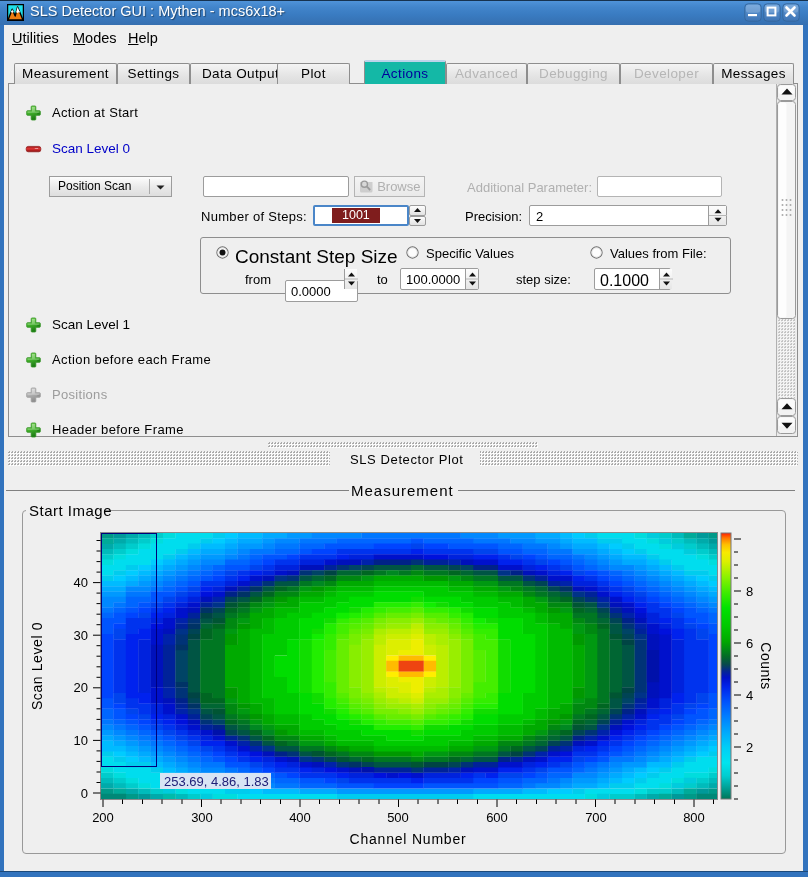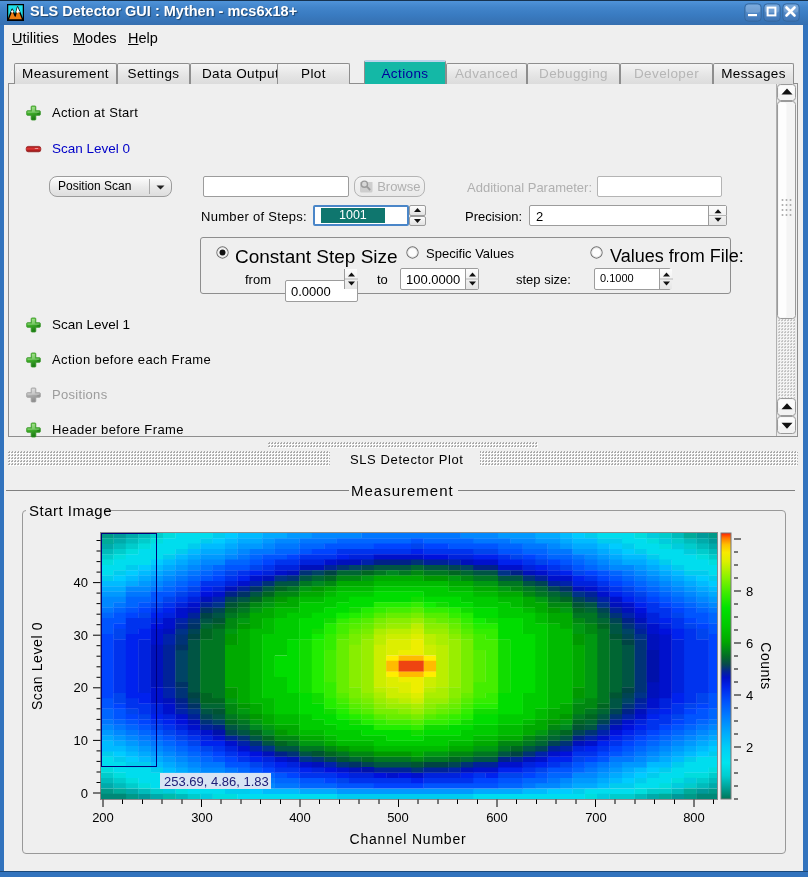--- a/index.html
+++ b/index.html
@@ -1,37 +1,37 @@
 <!DOCTYPE html>
 <html><head><meta charset="utf-8">
 <style>
 *{margin:0;padding:0;box-sizing:border-box}
 html,body{width:808px;height:877px;overflow:hidden}
 body{font-family:"Liberation Sans",sans-serif;font-size:13px;color:#000;background:#efefef;position:relative}
 .abs{position:absolute}
 .tab{position:absolute;top:63px;height:21px;border:1px solid #8e8e8e;border-bottom:none;border-radius:2px 2px 0 0;background:linear-gradient(#f4f4f4,#e4e4e4 60%,#dcdcdc);text-align:center;line-height:19px;font-size:13.5px;letter-spacing:0.4px}
 .field{position:absolute;background:#fff;border:1px solid #9c9c9c;border-radius:2px}
-.gbtn{position:absolute;border:1px solid #9c9c9c;border-radius:8px;background:linear-gradient(#fdfdfd,#e9e9e9 55%,#dedede);text-align:center}
+.gbtn{position:absolute;border:1px solid #9c9c9c;border-radius:0;background:linear-gradient(#fdfdfd,#e9e9e9 55%,#dedede);text-align:center}
 .lbl{position:absolute;white-space:nowrap}
 .dots{background-image:radial-gradient(circle at 1.2px 1.2px,#ababab 30%,transparent 36%),radial-gradient(circle at 1.2px 1.2px,#ffffff 30%,transparent 36%);background-size:3px 3px,3px 3px;background-position:0 0,1px 1px}
 </style></head>
 <body>
 <div class="abs" style="left:0;top:0;width:808px;height:25px;background:linear-gradient(#4f93d9,#4285cb 25%,#3a7cc2 55%,#356fb0);border-top:1px solid #16324f"></div>
 <div class="abs" style="left:0;top:25px;width:4px;height:852px;background:#3273bd"></div>
 <div class="abs" style="left:803px;top:25px;width:5px;height:852px;background:#3273bd"></div>
 <div class="abs" style="left:0;top:871px;width:808px;height:6px;background:#3273bd;border-top:1px solid #1c4a7a"></div>
 <svg style="position:absolute;left:7px;top:4px" width="17" height="17" viewBox="0 0 17 17">
 <rect x="0.5" y="0.5" width="16" height="16" fill="#20e0e8" stroke="#000" stroke-width="1.5"></rect>
 <path d="M1 16 L5.2 5.2 L8.2 12 L10.6 3 L16 16 z" fill="#ef7d11" stroke="#000" stroke-width="1.4" stroke-linejoin="round"></path>
 <path d="M4 8.4 L5.2 5.2 L6.4 8.2 L5.7 7.4 z" fill="#fff"></path>
 <path d="M9.4 7.2 L10.6 3 L12.9 8.6 L11.4 7.6 L10.4 8.6 z" fill="#fff"></path>
 <path d="M4.3 8.2 L5.1 7.3 L5.8 8 L6.5 7.6" fill="none" stroke="#fff" stroke-width="1.1"></path>
 <path d="M9.2 7.6 L10.3 8.3 L11.5 7.5 L12.6 8.3" fill="none" stroke="#fff" stroke-width="1.1"></path>
 </svg>
-<div class="abs" style="left:30px;top:3px;font-size:14.5px;font-weight:bold;color:#fff;text-shadow:1px 1px 1px rgba(0,0,0,0.45)">SLS Detector GUI : Mythen - mcs6x18+</div>
+<div class="abs" style="left:30px;top:3px;font-size:14.5px;font-weight:normal;color:#fff;text-shadow:1px 1px 1px rgba(0,0,0,0.45)">SLS Detector GUI : Mythen - mcs6x18+</div>
 <svg class="abs" style="left:744px;top:3px" width="18" height="19" viewBox="0 0 18 19">
 <defs>
       <linearGradient id="wb744" x1="0" y1="0" x2="0" y2="1">
         <stop offset="0" stop-color="#619bd8"></stop>
         <stop offset="1" stop-color="#3d74b5"></stop>
       </linearGradient>
     </defs>
 <rect x="0.8" y="0.8" width="16.4" height="17.4" rx="3.5" fill="url(#wb744)" stroke="#35689f" stroke-width="1"></rect>
 <rect x="1.8" y="1.8" width="14.4" height="8" rx="3" fill="#ffffff" opacity="0.18"></rect>
 <rect x="4" y="11" width="9" height="2.2" fill="#fff"></rect>
@@ -158,21 +158,21 @@
 <div class="field" style="left:203px;top:176px;width:146px;height:21px"></div>
 <div class="gbtn" style="left:354px;top:176px;width:71px;height:21px;color:#b0b0b0;background:linear-gradient(#f4f4f4,#e9e9e9);border-color:#b4b4b4;line-height:19px"><svg width="15" height="15" viewBox="0 0 15 15" style="vertical-align:-3px">
 <path d="M1 3 h12.5 v9 q0 1.5 -1.5 1.5 h-9.5 q-1.5 0 -1.5 -1.5 z" fill="#c6c6c6" opacity="0.8"></path>
 <circle cx="5.4" cy="5.2" r="3.1" fill="#d8d8d8" stroke="#9a9a9a" stroke-width="1.4"></circle>
 <line x1="7.9" y1="7.7" x2="11.2" y2="11" stroke="#9a9a9a" stroke-width="1.8"></line>
 </svg> Browse</div>
 <div class="lbl" style="left:467px;top:180px;color:#b0b0b0">Additional Parameter:</div>
 <div class="field" style="left:597px;top:176px;width:125px;height:21px;border-color:#b4b4b4"></div>
 <div class="lbl" style="left:201px;top:209px;font-size:13px;letter-spacing:0.3px">Number of Steps:</div>
 <div class="field" style="left:313px;top:205px;width:96px;height:21px;border:2px solid #4a86c8;border-radius:2px">
-<span style="position:absolute;left:6px;top:1px;background:#0f766e;color:#fff;font-size:12.5px;padding:0 18px;line-height:15px">1001</span>
+<span style="position:absolute;left:17px;top:1px;background:#7f1d1d;color:#fff;font-size:12.5px;padding:0 10px;line-height:15px">1001</span>
   </div>
 <div class="abs" style="left:409px;top:205px;width:17px;height:21px">
 <div style="position:absolute;left:0;top:0;width:17px;height:10.5px;border:1px solid #9c9c9c;border-radius:2px;background:linear-gradient(#fdfdfd,#e2e2e2)"></div>
 <div style="position:absolute;left:0;top:10.5px;width:17px;height:10.5px;border:1px solid #9c9c9c;border-radius:2px;background:linear-gradient(#fdfdfd,#e2e2e2)"></div>
 <svg width="17" height="21" viewBox="0 0 17 21" style="position:absolute;left:0;top:0">
       <path d="M5 7 l3.5 -4 l3.5 4 z" fill="#111"></path>
       <path d="M5 14 l3.5 4 l3.5 -4 z" fill="#111"></path>
     </svg>
 </div>
 <div class="lbl" style="left:465px;top:209px;font-size:13px">Precision:</div>
@@ -194,21 +194,21 @@
 <div class="lbl" style="left:235px;top:246px;font-size:19px">Constant Step Size</div>
 <svg class="abs" style="left:406px;top:246px" width="13" height="13" viewBox="0 0 13 13">
 <circle cx="6.5" cy="6.5" r="5.6" fill="#fdfdfd" stroke="#6e6e6e" stroke-width="1.1"></circle>
 <circle cx="6.5" cy="6.5" r="4.6" fill="none" stroke="#e8e8e8" stroke-width="1"></circle>
   </svg>
 <div class="lbl" style="left:426px;top:246px;font-size:13px">Specific Values</div>
 <svg class="abs" style="left:590px;top:246px" width="13" height="13" viewBox="0 0 13 13">
 <circle cx="6.5" cy="6.5" r="5.6" fill="#fdfdfd" stroke="#6e6e6e" stroke-width="1.1"></circle>
 <circle cx="6.5" cy="6.5" r="4.6" fill="none" stroke="#e8e8e8" stroke-width="1"></circle>
   </svg>
-<div class="lbl" style="left:610px;top:246px;font-size:18px">Values from File:</div>
+<div class="lbl" style="left:610px;top:246px;font-size:13px">Values from File:</div>
 <div class="lbl" style="left:245px;top:272px;font-size:13px">from</div>
 <div class="field" style="left:285px;top:280px;width:73px;height:22px">
     <span style="position:absolute;left:5px;top:3px;font-size:13px">0.0000</span>
   </div>
 <div style="position:absolute;left:344px;top:269px;width:13px;height:20px;border-left:1px solid #9c9c9c;background:linear-gradient(#fcfcfc,#e6e6e6);">
 <svg width="13" height="20" viewBox="0 0 13 20">
 <path d="M3.0 7.6 l3.5 -4 l3.5 4 z" fill="#111"></path>
 <path d="M3.0 12.4 l3.5 4 l3.5 -4 z" fill="#111"></path>
 <line x1="0" y1="10.0" x2="13" y2="10.0" stroke="#b6b6b6"></line>
 </svg></div>
@@ -217,21 +217,21 @@
     <span style="position:absolute;left:5px;top:3px;font-size:13px">100.0000</span>
   </div>
 <div style="position:absolute;left:465px;top:269px;width:13px;height:20px;border-left:1px solid #9c9c9c;background:linear-gradient(#fcfcfc,#e6e6e6);">
 <svg width="13" height="20" viewBox="0 0 13 20">
 <path d="M3.0 7.6 l3.5 -4 l3.5 4 z" fill="#111"></path>
 <path d="M3.0 12.4 l3.5 4 l3.5 -4 z" fill="#111"></path>
 <line x1="0" y1="10.0" x2="13" y2="10.0" stroke="#b6b6b6"></line>
 </svg></div>
 <div class="lbl" style="left:516px;top:272px;font-size:13px">step size:</div>
 <div class="field" style="left:594px;top:268px;width:77px;height:22px">
-    <span style="position:absolute;left:5px;top:3px;font-size:11px">0.1000</span>
+    <span style="position:absolute;left:5px;top:3px;font-size:16px">0.1000</span>
   </div>
 <div style="position:absolute;left:659px;top:269px;width:13px;height:20px;border-left:1px solid #9c9c9c;background:linear-gradient(#fcfcfc,#e6e6e6);">
 <svg width="13" height="20" viewBox="0 0 13 20">
 <path d="M3.0 7.6 l3.5 -4 l3.5 4 z" fill="#111"></path>
 <path d="M3.0 12.4 l3.5 4 l3.5 -4 z" fill="#111"></path>
 <line x1="0" y1="10.0" x2="13" y2="10.0" stroke="#b6b6b6"></line>
 </svg></div>
 <div class="abs" style="left:776px;top:84px;width:20px;height:352px;background:#ececec;border-left:1px solid #b0b0b0"></div>
 <svg class="abs" style="left:777px;top:84px" width="19" height="17" viewBox="0 0 19 17">
 <rect x="0.5" y="0.5" width="18" height="16" rx="3" fill="#f2f2f2" stroke="#9a9a9a"></rect>

